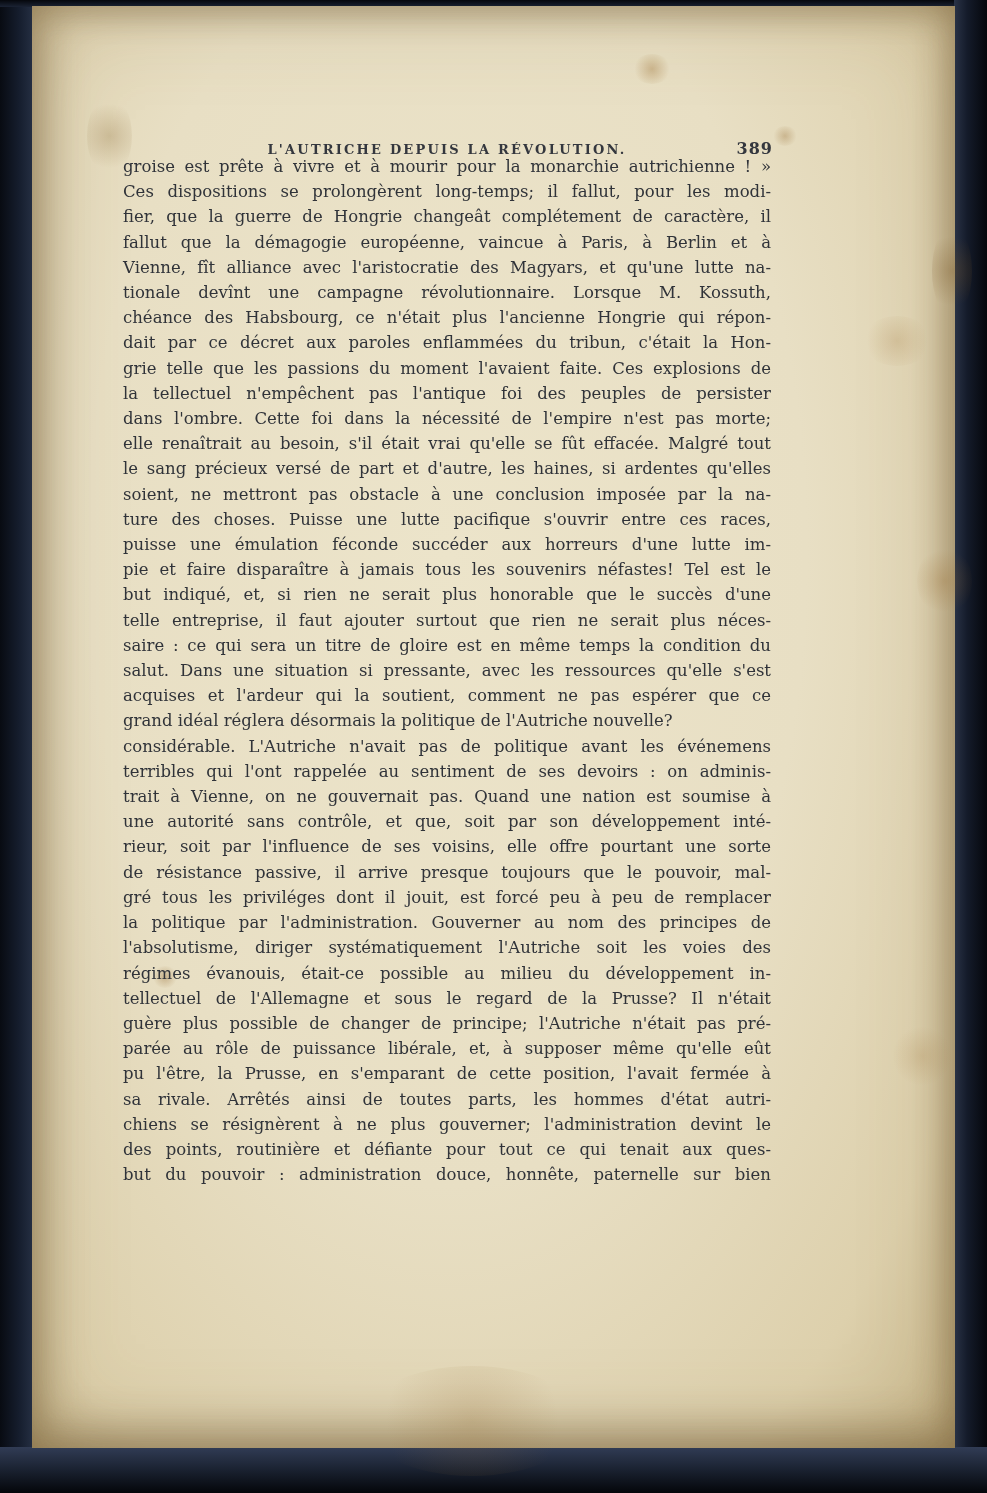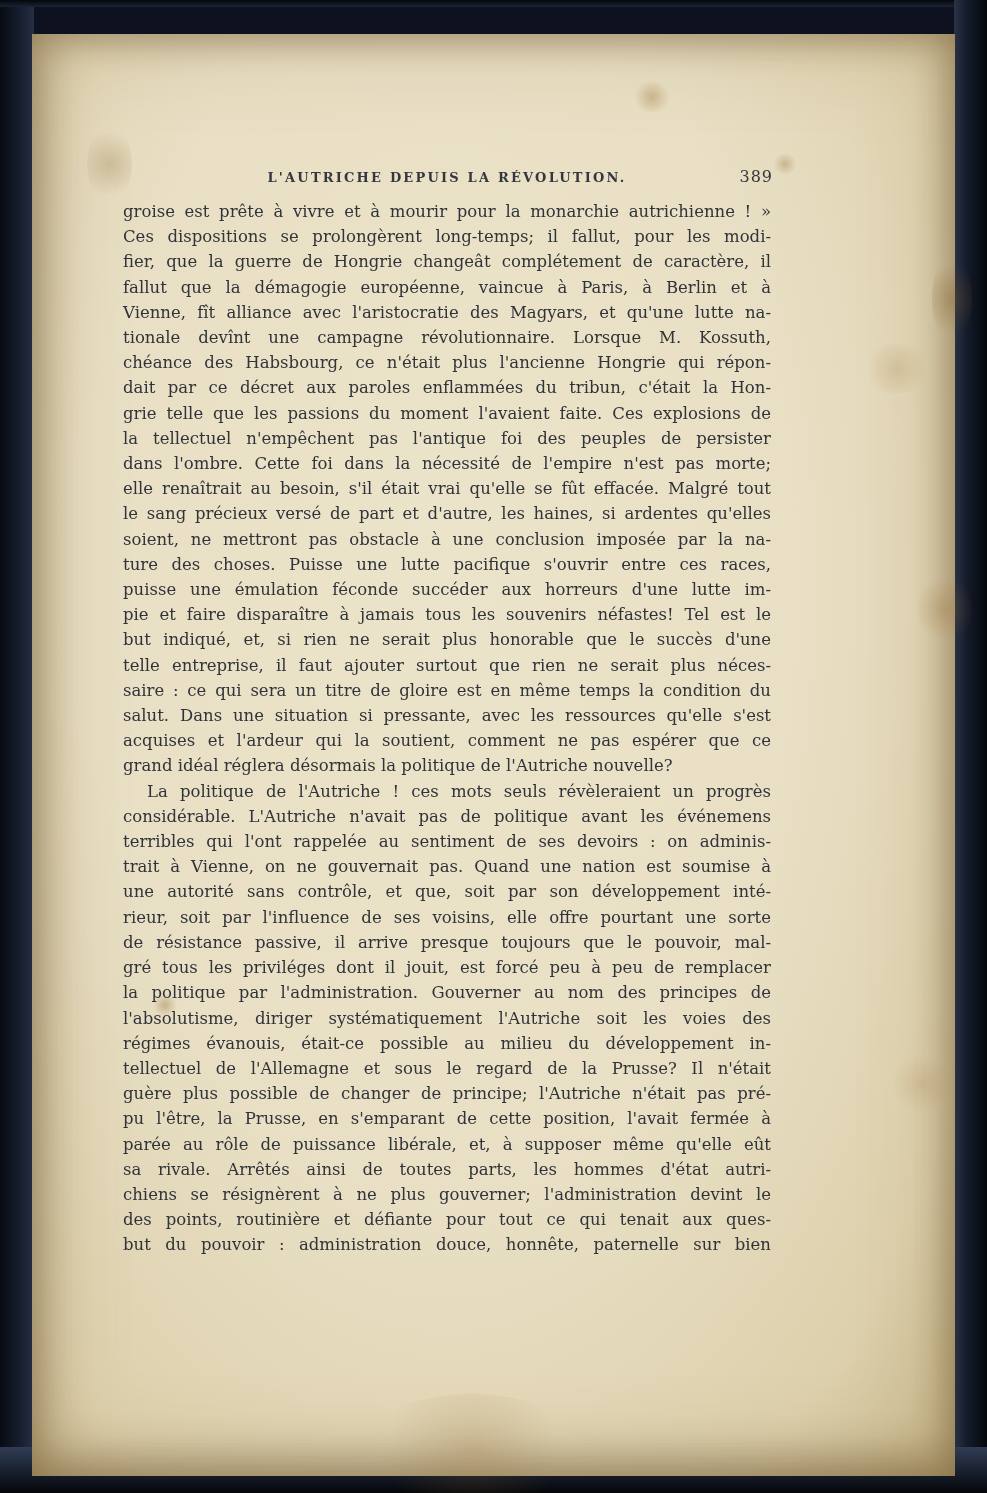--- a/index.html
+++ b/index.html
@@ -30,21 +30,20 @@
   
   .paper {
     position:absolute; left:32px; top:6px; width:923px; height:1442px;
     background:radial-gradient(ellipse at 45% 38%, #ece4ca 0%, #e8dfc4 50%, #ddd0ac 82%, #c9b88d 100%);
     box-shadow:
       inset 0 0 95px rgba(130,100,50,.28),
       inset 20px 0 38px rgba(110,85,45,.22),
       inset -14px 0 30px rgba(110,85,45,.18),
       inset 0 -22px 38px rgba(90,70,35,.28),
       inset 0 14px 26px rgba(110,85,45,.15);
-    margin-top: 28px;
   }
   
   .stain { position:absolute; border-radius:50%; pointer-events:none; }
   .s1 { left:600px; top:48px;  width:40px; height:30px; background:radial-gradient(circle,rgba(150,105,40,.35),rgba(150,105,40,0) 70%); }
   .s2 { left:830px; top:310px; width:70px; height:50px; background:radial-gradient(circle,rgba(160,115,55,.22),rgba(160,115,55,0) 70%); }
   .s3 { left:885px; top:540px; width:55px; height:70px; background:radial-gradient(circle,rgba(150,105,45,.28),rgba(150,105,45,0) 70%); }
   .s4 { left:860px; top:1020px;width:60px; height:60px; background:radial-gradient(circle,rgba(155,110,50,.18),rgba(155,110,50,0) 70%); }
   .s5 { left:330px; top:1360px;width:220px;height:110px;background:radial-gradient(circle,rgba(150,110,55,.20),rgba(150,110,55,0) 70%); }
   .s6 { left:120px; top:960px; width:26px; height:22px; background:radial-gradient(circle,rgba(140,95,35,.35),rgba(140,95,35,0) 70%); }
   .s7 { left:55px;  top:90px;  width:45px; height:80px; background:radial-gradient(circle,rgba(130,95,40,.25),rgba(130,95,40,0) 70%); }
@@ -52,25 +51,25 @@
   .s9 { left:900px; top:220px; width:40px; height:90px; background:radial-gradient(circle,rgba(120,85,35,.30),rgba(120,85,35,0) 70%); }
   
   .pageheader {
     position:absolute; left:91px; top:136px; width:648px;
     text-align:center;
     font-size:13px; font-weight:bold; letter-spacing:2.2px;
     color:#34373e;
   }
   .pagenum {
     position:absolute; right:-2px; top:-3px;
-    font-size:16px; font-weight:normal; letter-spacing:1px;
+    font-size:16px; font-weight:bold; letter-spacing:1px;
   }
   
   .textblock {
-    position:absolute; left:91px; top:165px; width:648px;
+    position:absolute; left:91px; top:148px; width:648px;
     color:#303339;
     font-size:16.5px; line-height:25.2px;
   }
   .line { text-align:justify; text-align-last:justify; }
   .line.nojust { text-align-last:left; }
   .line.indent { text-indent:24px; }
 </style>
 </head>
 <body>
 
@@ -114,34 +113,33 @@
       <div class="line">ture des choses. Puisse une lutte pacifique s'ouvrir entre ces races,</div>
       <div class="line">puisse une émulation féconde succéder aux horreurs d'une lutte im-</div>
       <div class="line">pie et faire disparaître à jamais tous les souvenirs néfastes! Tel est le</div>
       <div class="line">but indiqué, et, si rien ne serait plus honorable que le succès d'une</div>
       <div class="line">telle entreprise, il faut ajouter surtout que rien ne serait plus néces-</div>
       <div class="line">saire : ce qui sera un titre de gloire est en même temps la condition du</div>
       <div class="line">salut. Dans une situation si pressante, avec les ressources qu'elle s'est</div>
       <div class="line">acquises et l'ardeur qui la soutient, comment ne pas espérer que ce</div>
       <div class="line nojust">grand idéal réglera désormais la politique de l'Autriche nouvelle?</div>
 
-      <div class="line indent">La politique de l'Autriche ! ces mots seuls révèleraient un progrès</div>
       <div class="line">considérable. L'Autriche n'avait pas de politique avant les événemens</div>
       <div class="line">terribles qui l'ont rappelée au sentiment de ses devoirs : on adminis-</div>
       <div class="line">trait à Vienne, on ne gouvernait pas. Quand une nation est soumise à</div>
       <div class="line">une autorité sans contrôle, et que, soit par son développement inté-</div>
       <div class="line">rieur, soit par l'influence de ses voisins, elle offre pourtant une sorte</div>
       <div class="line">de résistance passive, il arrive presque toujours que le pouvoir, mal-</div>
       <div class="line">gré tous les priviléges dont il jouit, est forcé peu à peu de remplacer</div>
       <div class="line">la politique par l'administration. Gouverner au nom des principes de</div>
       <div class="line">l'absolutisme, diriger systématiquement l'Autriche soit les voies des</div>
       <div class="line">régimes évanouis, était-ce possible au milieu du développement in-</div>
       <div class="line">tellectuel de l'Allemagne et sous le regard de la Prusse? Il n'était</div>
       <div class="line">guère plus possible de changer de principe; l'Autriche n'était pas pré-</div>
+      <div class="line">parée au rôle de puissance libérale, et, à supposer même qu'elle eût</div>
       <div class="line">pu l'être, la Prusse, en s'emparant de cette position, l'avait fermée à</div>
-      <div class="line">parée au rôle de puissance libérale, et, à supposer même qu'elle eût</div>
       <div class="line">sa rivale. Arrêtés ainsi de toutes parts, les hommes d'état autri-</div>
       <div class="line">chiens se résignèrent à ne plus gouverner; l'administration devint le</div>
       <div class="line">des points, routinière et défiante pour tout ce qui tenait aux ques-</div>
       <div class="line">but du pouvoir : administration douce, honnête, paternelle sur bien</div>
     </div>
   </div>
 </div>
 
 </body></html>

